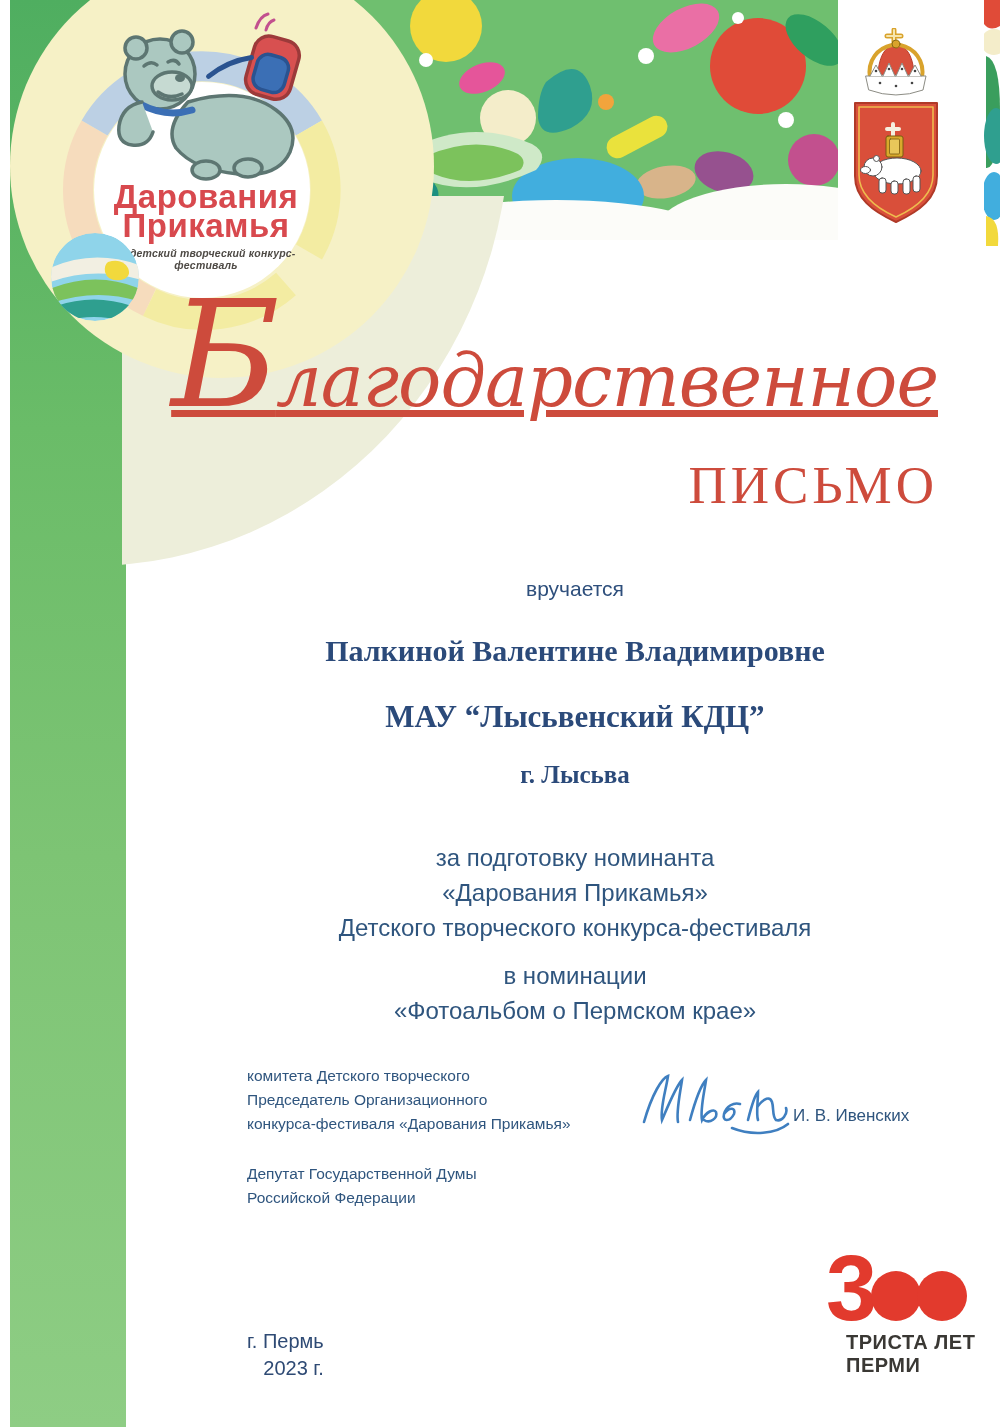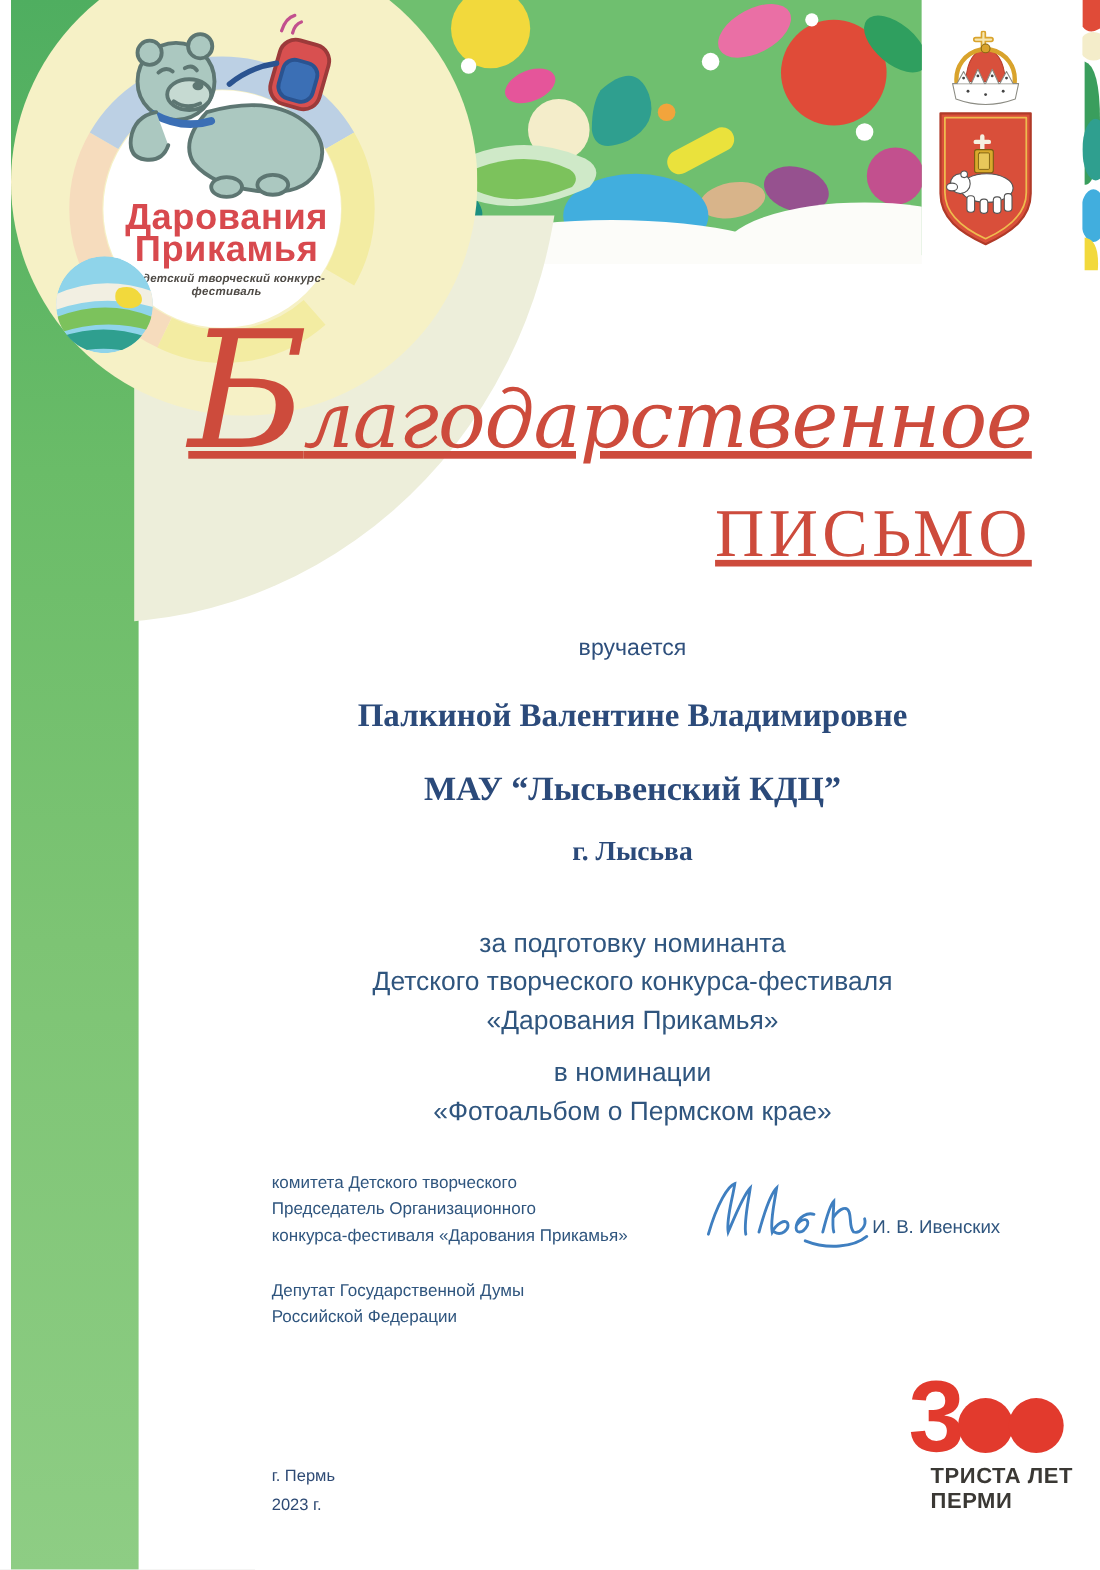--- a/index.html
+++ b/index.html
@@ -33,38 +33,38 @@
   
   .arms{position:absolute;left:850px;top:28px;width:92px;height:200px;z-index:3;}
   
   .title-block{position:absolute;right:62px;top:280px;text-align:right;z-index:5;}
   .title-script{
     font-family:"DejaVu Serif",serif;font-style:italic;
     font-size:72px;line-height:150px;color:#cd4b3c;letter-spacing:-1px;white-space:nowrap;text-decoration:underline;
   }
   .title-script::first-letter{font-size:148px;letter-spacing:-4px;}
   .title-caps{
-    font-family:"Liberation Serif",serif;font-size:62px;line-height:74px;
-    letter-spacing:4px;color:#cd4b3c;margin-top:-8px;text-decoration:underline;
+    font-family:"Liberation Serif",serif;font-size:53px;line-height:74px;
+    letter-spacing:4px;color:#cd4b3c;margin-top:-8px;
   }
   
   .col{position:absolute;left:150px;width:850px;text-align:center;z-index:5;}
   .intro{top:577px;font-size:21px;color:#2e4f7c;}
   .name{top:634px;font-family:"Liberation Serif",serif;font-weight:bold;font-size:30px;color:#2b4a7a;}
   .org{top:699px;font-family:"Liberation Serif",serif;font-weight:bold;font-size:31px;color:#2b4a7a;}
   .city{top:761px;font-family:Liberation Serif, serif;font-weight:bold;font-size:25px;color:#2b4a7a;}
   .reason{top:840px;font-size:24px;line-height:35px;color:#2f557e;}
   .nomination{margin-top:13px;}
   
   .roles{position:absolute;left:247px;top:1064px;width:360px;text-align:left;font-size:15.5px;line-height:24px;color:#2f557e;z-index:5;}
   .roles .p2{margin-top:26px;}
   .sig{position:absolute;left:636px;top:1064px;width:156px;height:78px;z-index:5;}
   .signatory{position:absolute;left:793px;top:1106px;font-size:17px;color:#2f557e;z-index:5;}
   
-  .place{position:absolute;left:247px;top:1328px;font-size:15px;line-height:27px;color:#2e4a74;text-align:left;z-index:5;}
+  .place{position:absolute;left:247px;top:1328px;font-size:20px;line-height:27px;color:#2e4a74;text-align:right;z-index:5;}
   .logo300{position:absolute;left:826px;top:1253px;z-index:5;}
   .n300{display:flex;align-items:flex-end;height:70px;}
   .n300 .three{font-weight:900;font-size:92px;line-height:70px;color:#e23a2d;letter-spacing:-4px;font-family:"Liberation Sans",sans-serif;}
   .n300 .disc{width:50px;height:50px;border-radius:50%;background:#e23a2d;margin:0 0 2px -2px;}
   .n300 .disc+.disc{margin-left:-4px;}
   .cap300{margin:8px 0 0 20px;font-weight:bold;font-size:20px;line-height:23px;letter-spacing:.5px;color:#3a3834;}
 </style>
 </head>
 <body>
 
@@ -220,22 +220,22 @@
     <div class="title-caps">ПИСЬМО</div>
   </div>
 
   <div class="col intro">вручается</div>
   <div class="col name">Палкиной Валентине Владимировне</div>
   <div class="col org">МАУ “Лысьвенский КДЦ”</div>
   <div class="col city">г. Лысьва</div>
 
   <div class="col reason">
     <div>за подготовку номинанта</div>
+    <div>«Дарования Прикамья»</div>
     <div>Детского творческого конкурса-фестиваля</div>
-    <div>«Дарования Прикамья»</div>
     <div class="nomination">в номинации</div>
     <div>«Фотоальбом о Пермском крае»</div>
   </div>
 
   <div class="roles">
     <div>комитета Детского творческого</div>
     <div>Председатель Организационного</div>
     <div>конкурса-фестиваля «Дарования Прикамья»</div>
     <div class="p2">Депутат Государственной Думы</div>
     <div>Российской Федерации</div>

